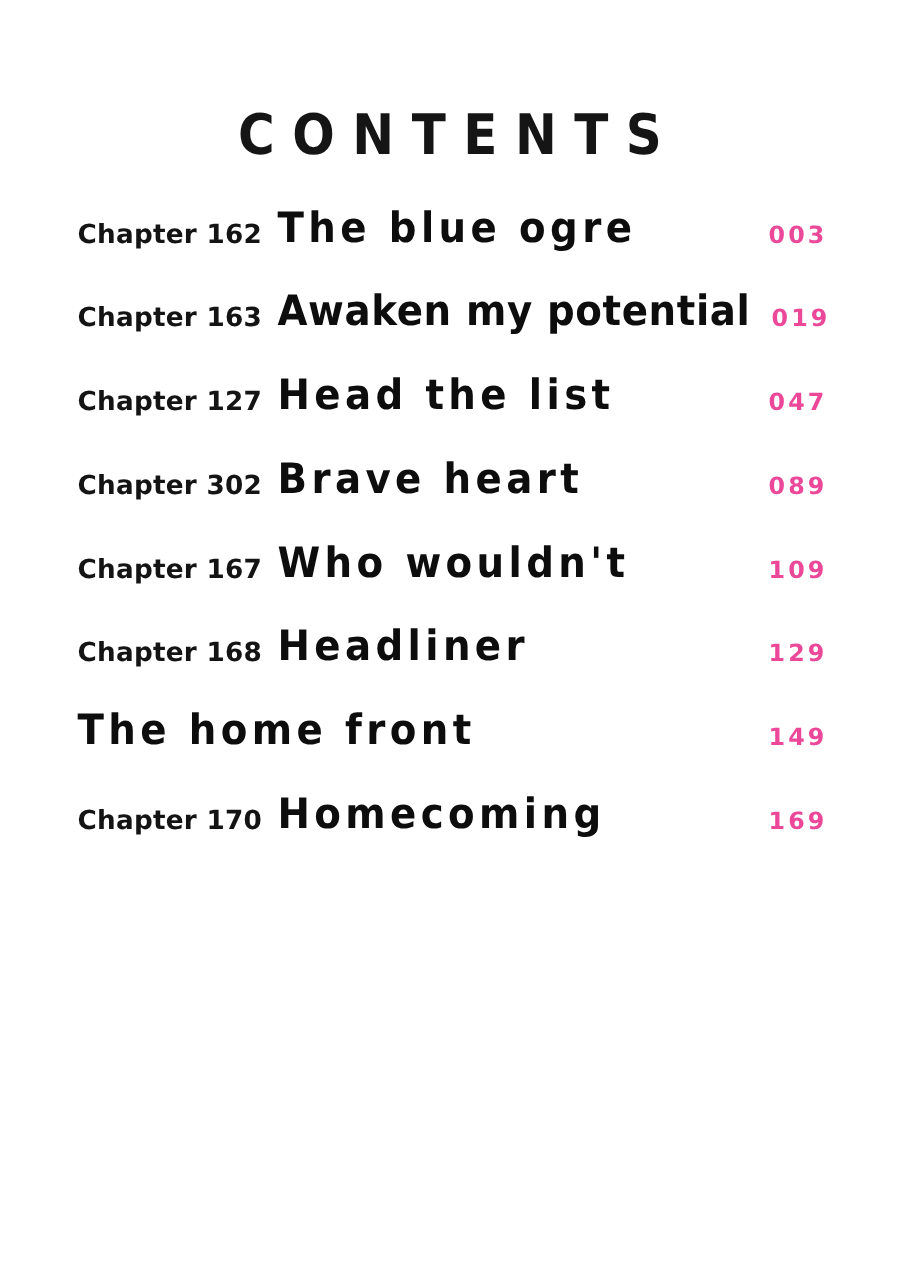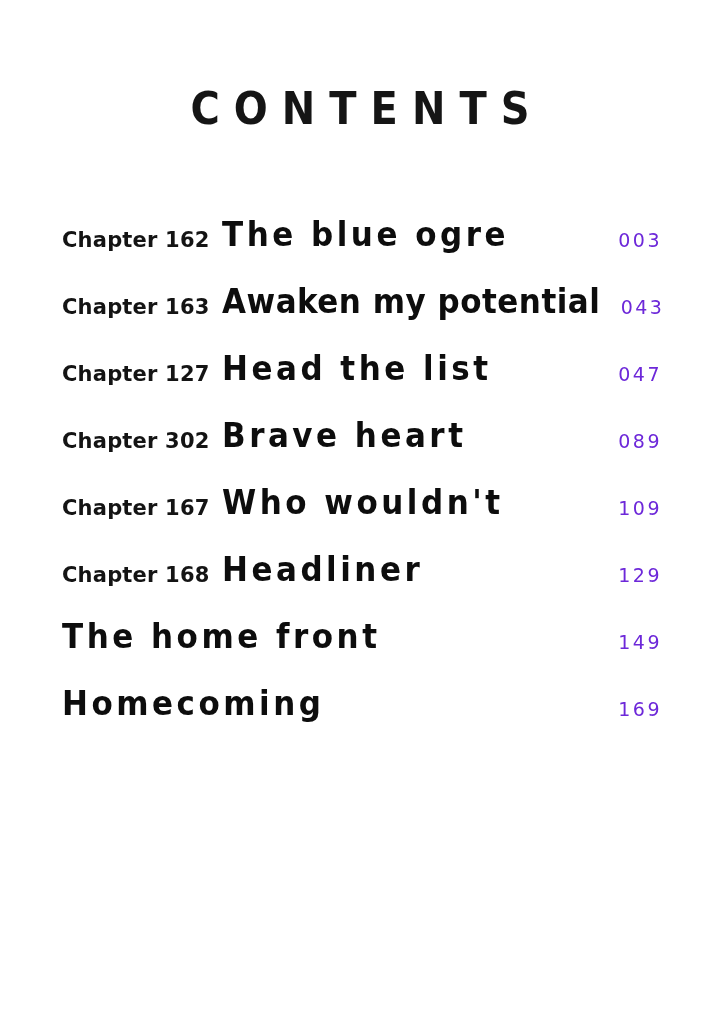--- a/index.html
+++ b/index.html
@@ -31,21 +31,21 @@
     font-size: 40px;
     letter-spacing: 14px;
     text-indent: 14px;
     color: #151515;
     line-height: 1;
     transform: scaleY(1.12);
     transform-origin: center top;
   }
 
   .toc {
-    margin-top: 92px;
+    margin-top: 40px;
     padding: 0 58px 0 62px;
   }
 
   .toc-row {
     display: flex;
     align-items: baseline;
     height: 67px;
   }
 
   .chapter-label {
@@ -78,45 +78,45 @@
 
   .chapter-title.wide {
     letter-spacing: 3.5px;
   }
 
   .chapter-page {
     flex: 0 0 auto;
     width: 64px;
     text-align: right;
     font-family: "DejaVu Sans", sans-serif;
-    font-weight: 400;
+    font-weight: 700;
     font-size: 19px;
     letter-spacing: 2.5px;
-    color: #6d28d9;
+    color: #ec4899;
   }
 </style>
 </head>
 <body>
 
 <div class="page">
 
   <div class="contents-title">CONTENTS</div>
 
   <div class="toc">
 
     <div class="toc-row">
       <div class="chapter-label">Chapter 162</div>
       <div class="chapter-title wide">The blue ogre</div>
       <div class="chapter-page">003</div>
     </div>
 
     <div class="toc-row">
       <div class="chapter-label">Chapter 163</div>
       <div class="chapter-title">Awaken my potential</div>
-      <div class="chapter-page">043</div>
+      <div class="chapter-page">019</div>
     </div>
 
     <div class="toc-row">
       <div class="chapter-label">Chapter 127</div>
       <div class="chapter-title wide">Head the list</div>
       <div class="chapter-page">047</div>
     </div>
 
 
     <div class="toc-row">
@@ -136,19 +136,20 @@
       <div class="chapter-title wide">Headliner</div>
       <div class="chapter-page">129</div>
     </div>
 
     <div class="toc-row">
       <div class="chapter-title wide">The home front</div>
       <div class="chapter-page">149</div>
     </div>
 
     <div class="toc-row">
+      <div class="chapter-label">Chapter 170</div>
       <div class="chapter-title wide">Homecoming</div>
       <div class="chapter-page">169</div>
     </div>
 
   </div>
 
 </div>
 
 </body></html>

